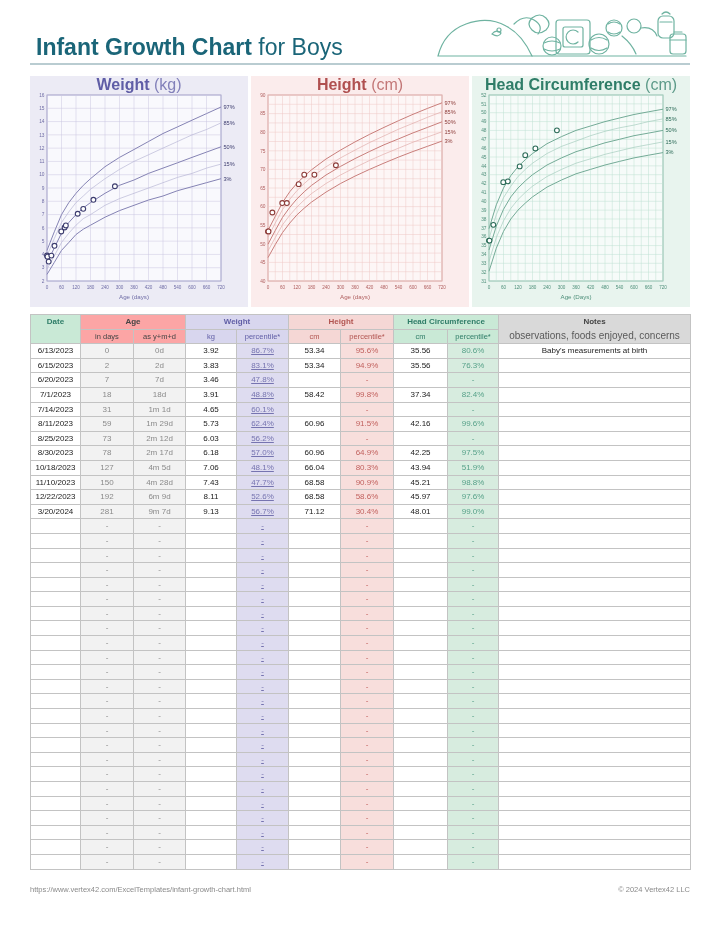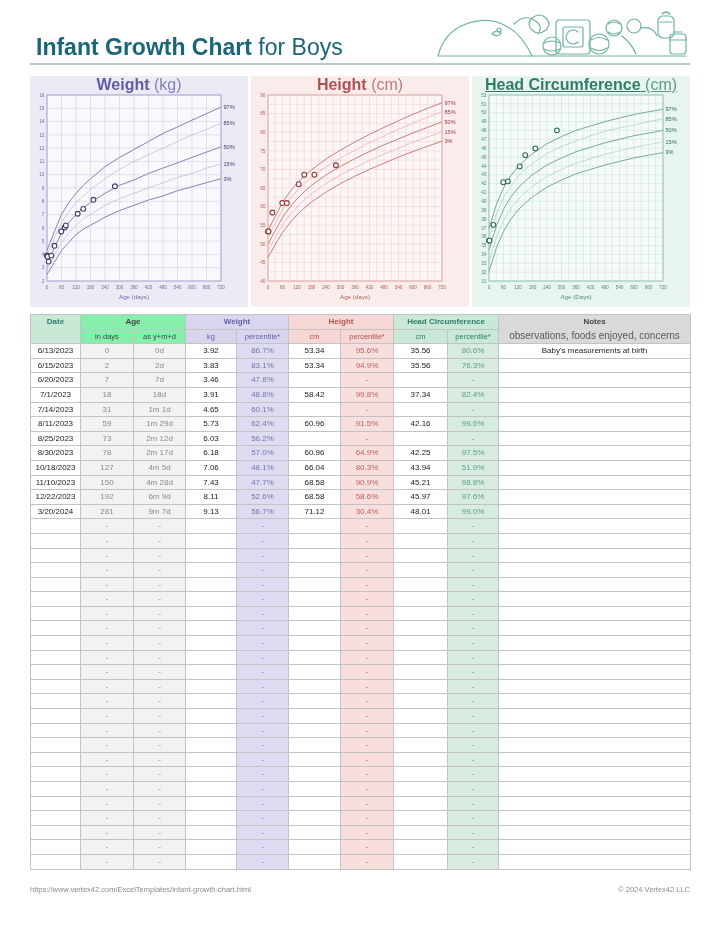--- a/index.html
+++ b/index.html
@@ -21,30 +21,30 @@
   .chart-panel svg{display:block;width:218px;height:216px;}
   
   table.meas{border-collapse:collapse;width:660px;margin-top:7px;table-layout:fixed;
              font-size:8px;}
   table.meas th,table.meas td{border:1px solid #c3c3c3;padding:0 2px;text-align:center;
              height:13.6px;line-height:13.6px;overflow:hidden;white-space:nowrap;}
   table.meas{border:1px solid #8f8f8f;}
   thead th{font-weight:bold;height:13px;line-height:13px;}
   thead .sub{font-weight:normal;font-size:7.5px;}
   .h-date{background:#c9e9d6;color:#2f7d68;vertical-align:top;padding-top:2px;}
-  .h-age{background:#86efac;color:#454545;}
+  .h-age{background:#fca5a5;color:#454545;}
   .h-weight{background:#d8d6ee;color:#605ea6;}
   .h-height{background:#f5d7d5;color:#b25551;}
   .h-hc{background:#c9e9d6;color:#2f7d68;}
   .h-notes{background:#d9d9d9;color:#454545;vertical-align:top;}
   .h-notes .nsub{font-weight:normal;font-size:10px;color:#5a5a5a;}
   td.c-date{color:#222;}
   td.c-days,td.c-ymd{background:#f2f2f2;color:#8a8a8a;}
   td.c-kg,td.c-hcm,td.c-hccm{color:#1a1a1a;}
-  td.c-wp{background:#dedcf0;color:#7674b0;}
+  td.c-wp{background:#dedcf0;color:#7674b0;text-decoration:underline;}
   td.c-hp{background:#f8dedc;color:#c2625f;}
   td.c-hcp{background:#d7ecdf;color:#57a189;}
   td.c-notes{color:#222;}
   
   .footer{display:flex;justify-content:space-between;margin-top:15px;font-size:7.5px;color:#8a8a8a;}
   .footer .url{color:#8a8a8a;text-decoration:none;}
 </style>
 </head>
 <body>
 
@@ -264,21 +264,21 @@
           <circle cx="31.258333333333333" cy="112.02879999999999" r="2.4" fill="#ffffff" stroke="#8c3b38" stroke-width="1.1"></circle>
           <circle cx="35.85" cy="112.02879999999999" r="2.4" fill="#ffffff" stroke="#8c3b38" stroke-width="1.1"></circle>
           <circle cx="47.69166666666667" cy="93.13119999999998" r="2.4" fill="#ffffff" stroke="#8c3b38" stroke-width="1.1"></circle>
           <circle cx="53.25" cy="83.68240000000002" r="2.4" fill="#ffffff" stroke="#8c3b38" stroke-width="1.1"></circle>
           <circle cx="63.4" cy="83.68240000000002" r="2.4" fill="#ffffff" stroke="#8c3b38" stroke-width="1.1"></circle>
           <circle cx="84.90833333333333" cy="74.23359999999998" r="2.4" fill="#ffffff" stroke="#8c3b38" stroke-width="1.1"></circle>
           <text x="104" y="208" font-size="6.2" fill="#b06060" text-anchor="middle">Age (days)</text>
         </svg>
     </div>
     <div class="chart-panel" style="background: rgb(232, 244, 238);">
-      <div class="chart-title" style="color: rgb(47, 125, 104); text-decoration: underline;">
+      <div class="chart-title" style="color: rgb(47, 125, 104);">
         <span class="t">Head Circumference</span>
         <span class="u">(cm)</span>
       </div>
       <svg viewBox="0 0 218 216">
           <rect x="17" y="4" width="174" height="186" fill="#f6fbf9" stroke="#74ab97" stroke-width="0.8"></rect>
           <line x1="17" y1="4" x2="17" y2="190" stroke="#bfe0d2" stroke-width="0.5"></line>
           <line x1="24.25" y1="4" x2="24.25" y2="190" stroke="#bfe0d2" stroke-width="0.5"></line>
           <line x1="31.5" y1="4" x2="31.5" y2="190" stroke="#bfe0d2" stroke-width="0.5"></line>
           <line x1="38.75" y1="4" x2="38.75" y2="190" stroke="#bfe0d2" stroke-width="0.5"></line>
           <line x1="46" y1="4" x2="46" y2="190" stroke="#bfe0d2" stroke-width="0.5"></line>

